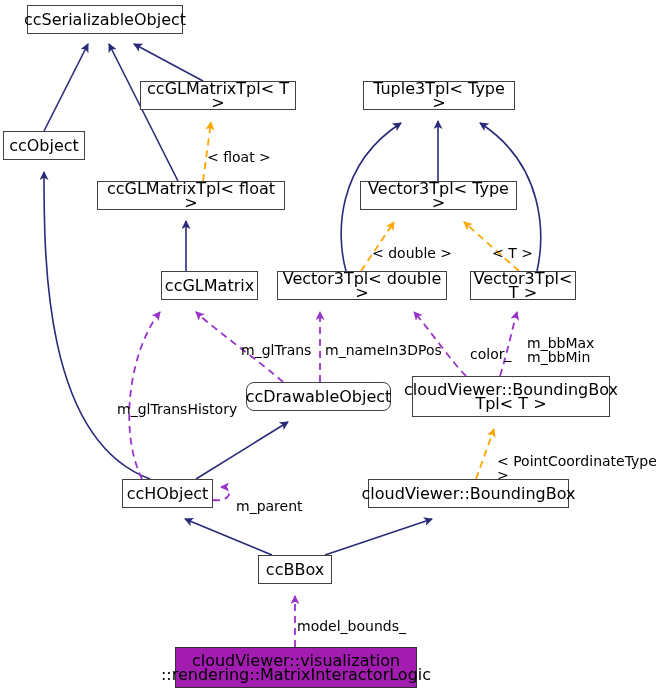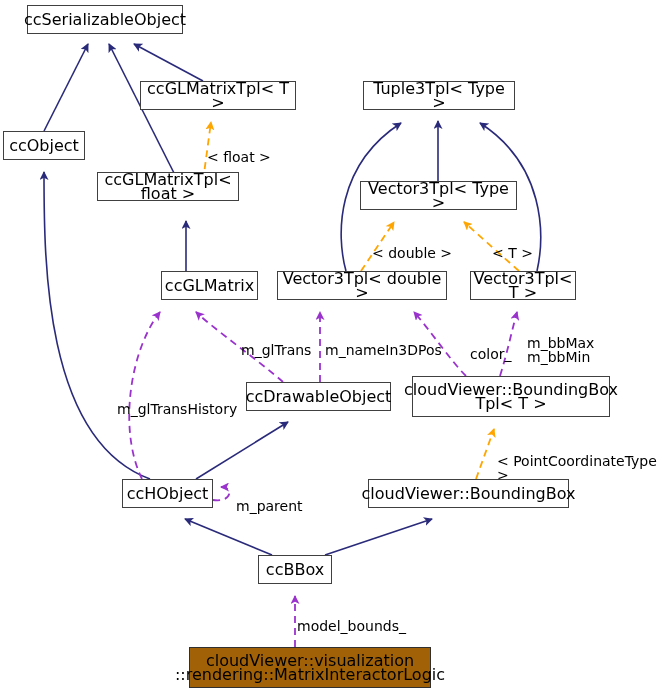--- a/index.html
+++ b/index.html
@@ -34,23 +34,22 @@
     font-size: 16px;
     line-height: 14px;
     display: flex;
     align-items: center;
     justify-content: center;
     text-align: center;
     white-space: pre-line;
     z-index: 5;
   }
   .node.highlight {
-    background: #a16207;
+    background: #a21caf;
     border: 1px solid #303030;
-    margin-left: 14px;
   }
   .edge-label {
     position: absolute;
     font-size: 14px;
     line-height: 14px;
     color: #000000;
     white-space: pre-line;
     z-index: 6;
     background: transparent;
   }
@@ -171,41 +170,41 @@
   </div>
 
   <div class="node" style="left:363px; top:81px; width:152px; height:29px;">
     <span>Tuple3Tpl&lt; Type &gt;</span>
   </div>
 
   <div class="node" style="left:3px; top:131px; width:82px; height:29px;">
     <span>ccObject</span>
   </div>
 
-  <div class="node" style="left:97px; top:172px; width:142px; height:29px;">
+  <div class="node" style="left:97px; top:181px; width:188px; height:29px;">
     <span>ccGLMatrixTpl&lt; float &gt;</span>
   </div>
 
   <div class="node" style="left:360px; top:181px; width:157px; height:29px;justify-content:flex-end;">
     <span>Vector3Tpl&lt; Type &gt;</span>
   </div>
 
   <div class="node" style="left:138px; top:271px; width:97px; height:29px;margin-left:23px;">
     <span>ccGLMatrix</span>
   </div>
 
   <div class="node" style="left:277px; top:271px; width:170px; height:29px;">
     <span>Vector3Tpl&lt; double &gt;</span>
   </div>
 
   <div class="node" style="left:470px; top:271px; width:106px; height:29px;">
     <span>Vector3Tpl&lt; T &gt;</span>
   </div>
 
-  <div class="node" style="left:246px; top:382px; width:145px; height:29px;">
+  <div class="node" style="left:246px; top:382px; width:145px; height:29px;border-radius:8px;">
     <span>ccDrawableObject</span>
   </div>
 
   <div class="node" style="left:412px; top:376px; width:198px; height:41px;">
     <span>cloudViewer::BoundingBox
 Tpl&lt; T &gt;</span>
   </div>
 
   <div class="node" style="left:122px; top:479px; width:91px; height:29px;">
     <span>ccHObject</span>

